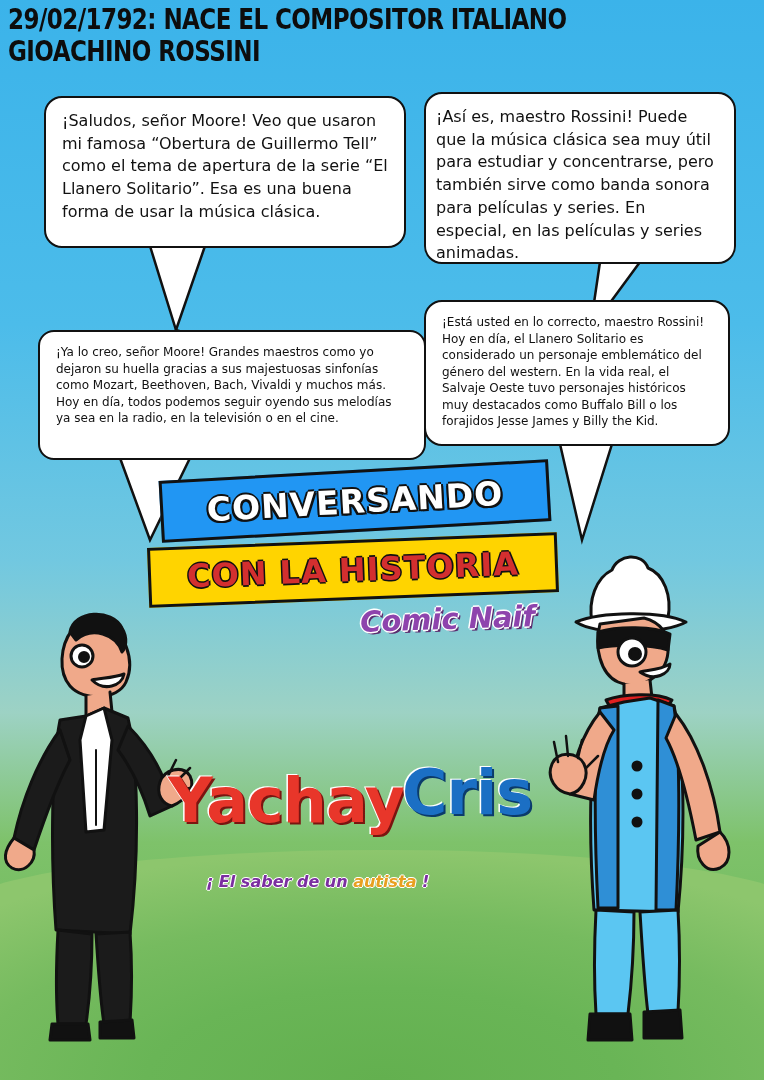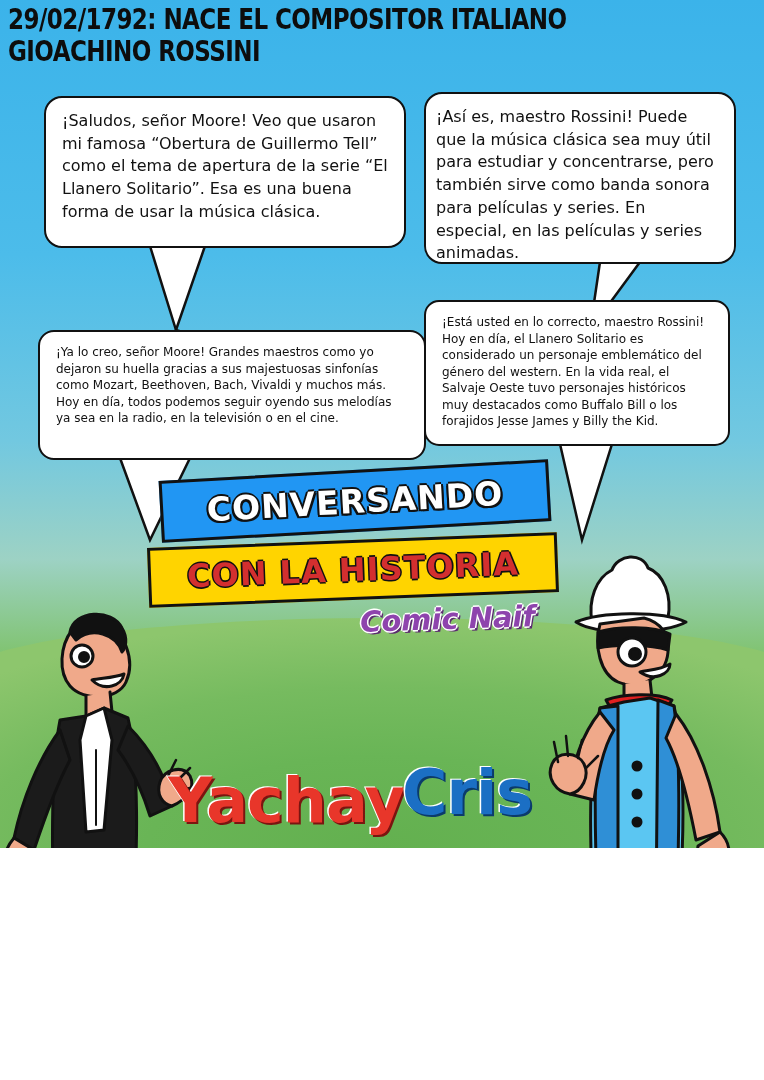--- a/index.html
+++ b/index.html
@@ -6,21 +6,21 @@
     margin: 0;
     padding: 0;
     background: #ffffff;
   }
   body {
     font-family: "DejaVu Sans", sans-serif;
   }
   #comic {
     position: relative;
     width: 764px;
-    height: 848px;
+    height: 1080px;
     overflow: hidden;
     background: linear-gradient(to bottom,
       #3bb3ea 0%,
       #4cbcea 30%,
       #72c8e0 52%,
       #9dd2c4 66%,
       #7ec26a 78%,
       #6fb95c 92%,
       #66b255 100%);
   }
@@ -74,21 +74,20 @@
     box-sizing: border-box;
     padding: 12px 16px;
     color: #111;
     font-family: "DejaVu Sans", sans-serif;
     font-size: 16px;
     line-height: 1.42;
   }
   .bubble.small {
     font-size: 12px;
     line-height: 1.38;
-    border-radius: 15px;
   }
 
   
   #bubble-1 { left: 44px;  top: 96px;  width: 362px; height: 152px; }
   
   #bubble-2 { left: 424px; top: 92px;  width: 312px; height: 172px; }
   
   #bubble-3 { left: 38px;  top: 330px; width: 388px; height: 130px; border-radius: 16px;}
   
   #bubble-4 { left: 424px; top: 300px; width: 306px; height: 146px; }

